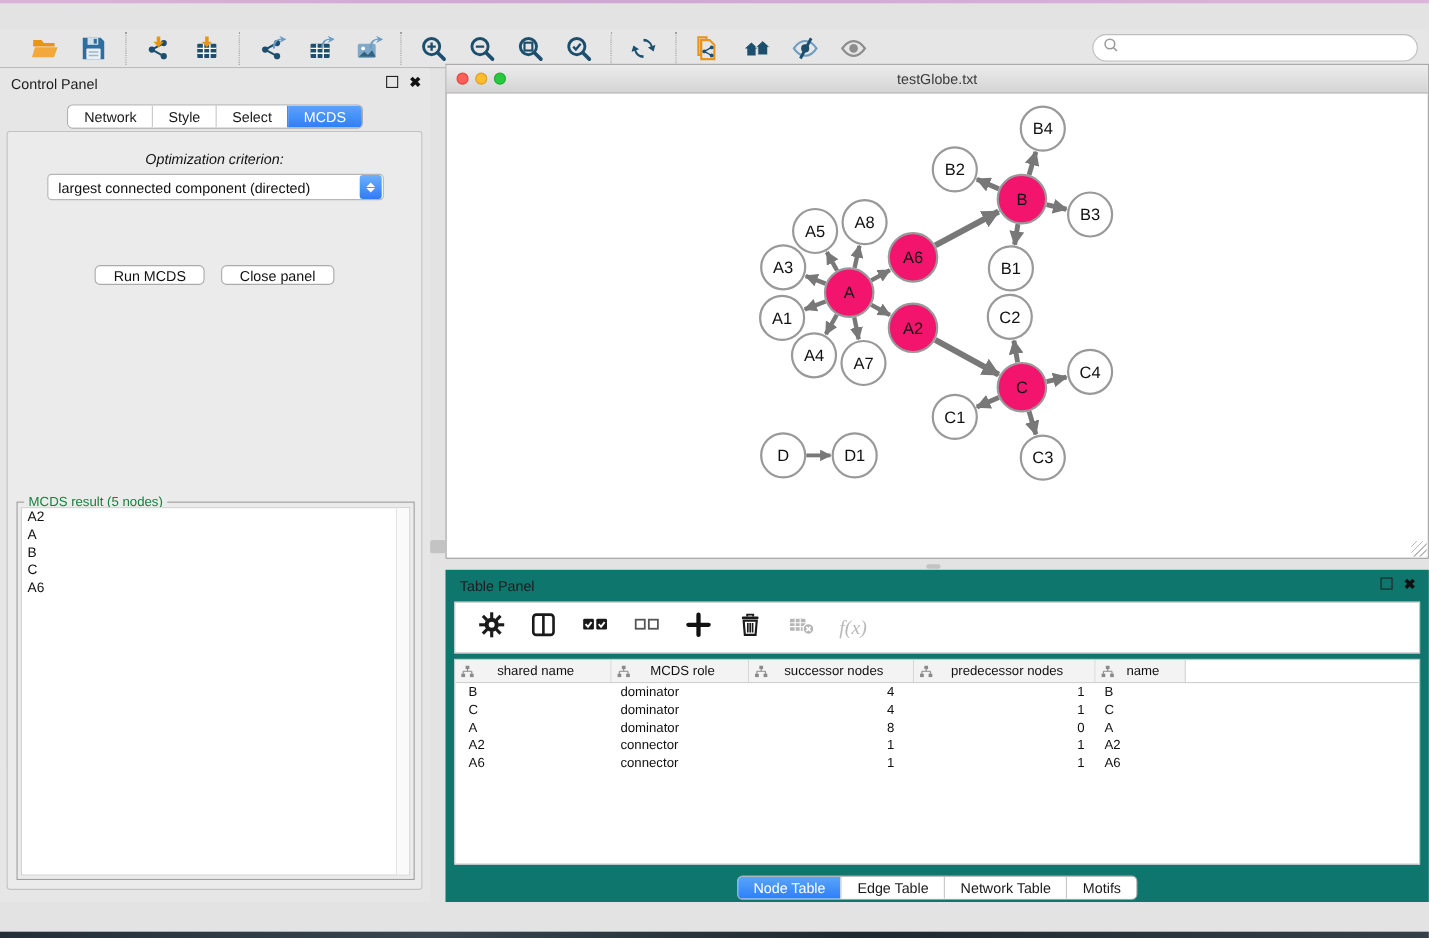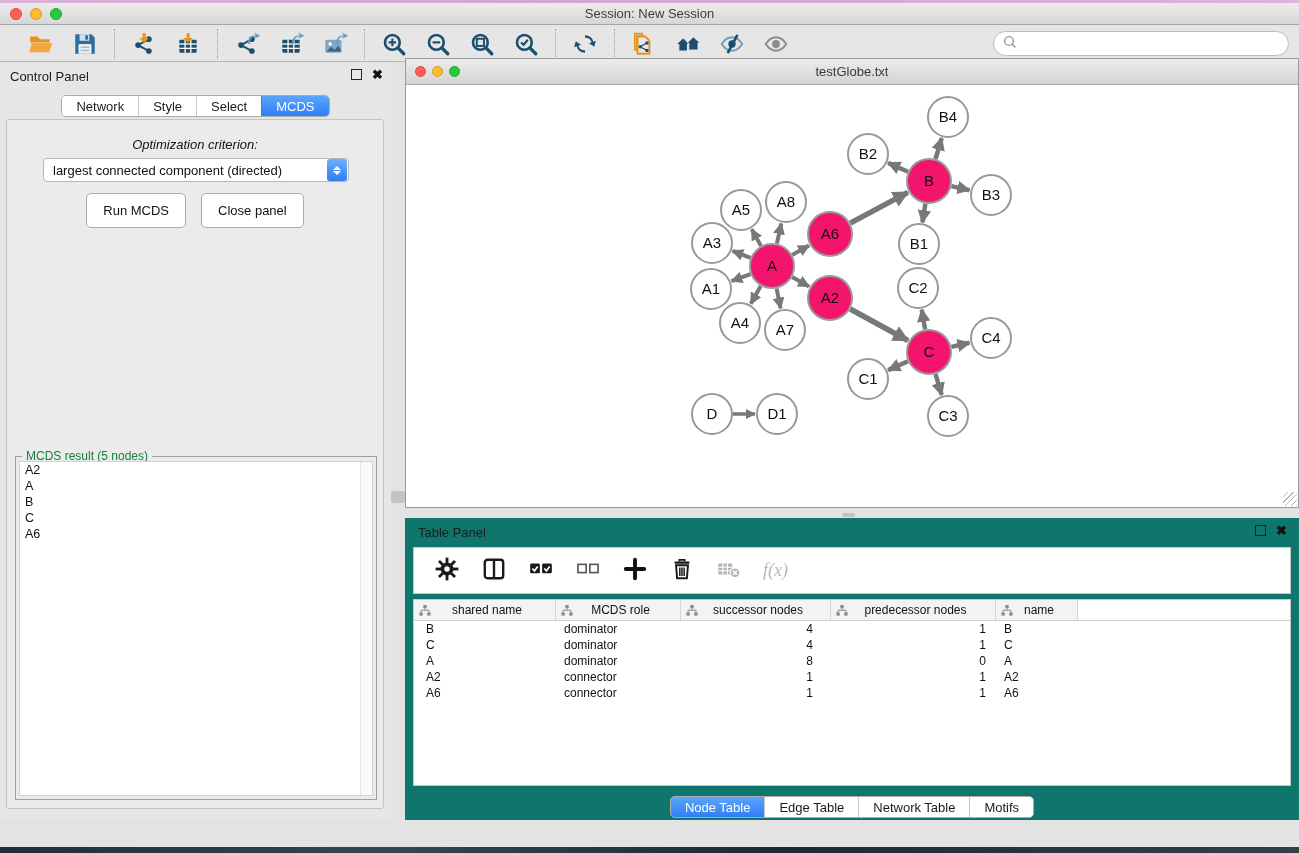--- a/index.html
+++ b/index.html
@@ -53,22 +53,22 @@
   .opt-label { position:absolute; top:17px; width:100%; text-align:center; font-size:13px; color:#111;font-style:italic; }
   .select-box { position:absolute; left:36px; top:38px; width:306px; height:24px; background:#fff;
                 border:1px solid #b6b6b6; border-radius:4px; display:flex; align-items:center; }
   .select-box .sel-text { flex:1; font-size:13px; color:#111; padding-left:9px; white-space:nowrap; overflow:hidden; }
   .stepper { width:20px; height:22px; border-radius:3px; background:linear-gradient(#6db1fc,#2e7bf6);
              margin-right:1px; display:flex; flex-direction:column; align-items:center; justify-content:center; gap:1px; }
   .stepper .up, .stepper .dn { width:0; height:0; border-left:4px solid transparent; border-right:4px solid transparent; }
   .stepper .up { border-bottom:4px solid #fff; }
   .stepper .dn { border-top:4px solid #fff; }
   .cp-buttons { position:absolute; top:73px; width:100%; display:flex; justify-content:center; gap:15px; }
-  .mac-btn { height:35px; padding:0 16px; background:#fff; border:1px solid #ababab; border-radius:5px;
-             font-size:13px; color:#111; display:flex; align-items:center; cursor:default; }
+  .mac-btn { height:18px; padding:0 16px; background:#fff; border:1px solid #ababab; border-radius:5px;
+             font-size:13px; color:#111; display:flex; align-items:center; cursor:default;margin-top:48px; }
 
   .groupbox { position:absolute; left:8px; top:336px; width:362px; height:344px;
               border:1px solid #9f9f9f; }
   .groupbox .legend { position:absolute; left:6px; top:-8px; background:#ebebeb; padding:0 4px; font-size:12px; color:#15803d; }
   .listbox { position:absolute; left:3px; top:4px; right:3px; bottom:3px; background:#fff;
              border:1px solid #d2d2d2; overflow:hidden; }
   .listbox .scrolltrack { position:absolute; right:0; top:0; width:12px; height:100%;
                           background:#fafafa; border-left:1px solid #e4e4e4; }
   .list-item { font-size:12.5px; color:#111; padding:1px 0 1px 5px; line-height:14px; }
 
@@ -120,28 +120,20 @@
   .wall-bottom { position:absolute; left:0; top:847px; width:1299px; height:6px;
                  background:linear-gradient(90deg,#222d38,#39454e 30%,#1d2830 60%,#343f47); }
 </style>
 </head>
 <body>
 
 <div id="app">
 
   <div class="wall-top"></div>
 
-  <div class="titlebar">
-    <div class="lights">
-      <div class="light red"></div>
-      <div class="light yellow"></div>
-      <div class="light green"></div>
-    </div>
-    <div class="title">Session: New Session</div>
-  </div>
 
   <div class="toolbar">
       <div class="tb-group">
         <div class="tb-btn">
           <span>
             <svg width="26" height="26" viewBox="0 0 24 24">
               <path d="M2 5 h7 l2 2.5 h9 v3 H2 z" fill="#e8941a"></path>
               <path d="M3.5 11 h19 l-3 8.5 H1 z" fill="#f2a83a"></path>
             </svg>
           </span>

